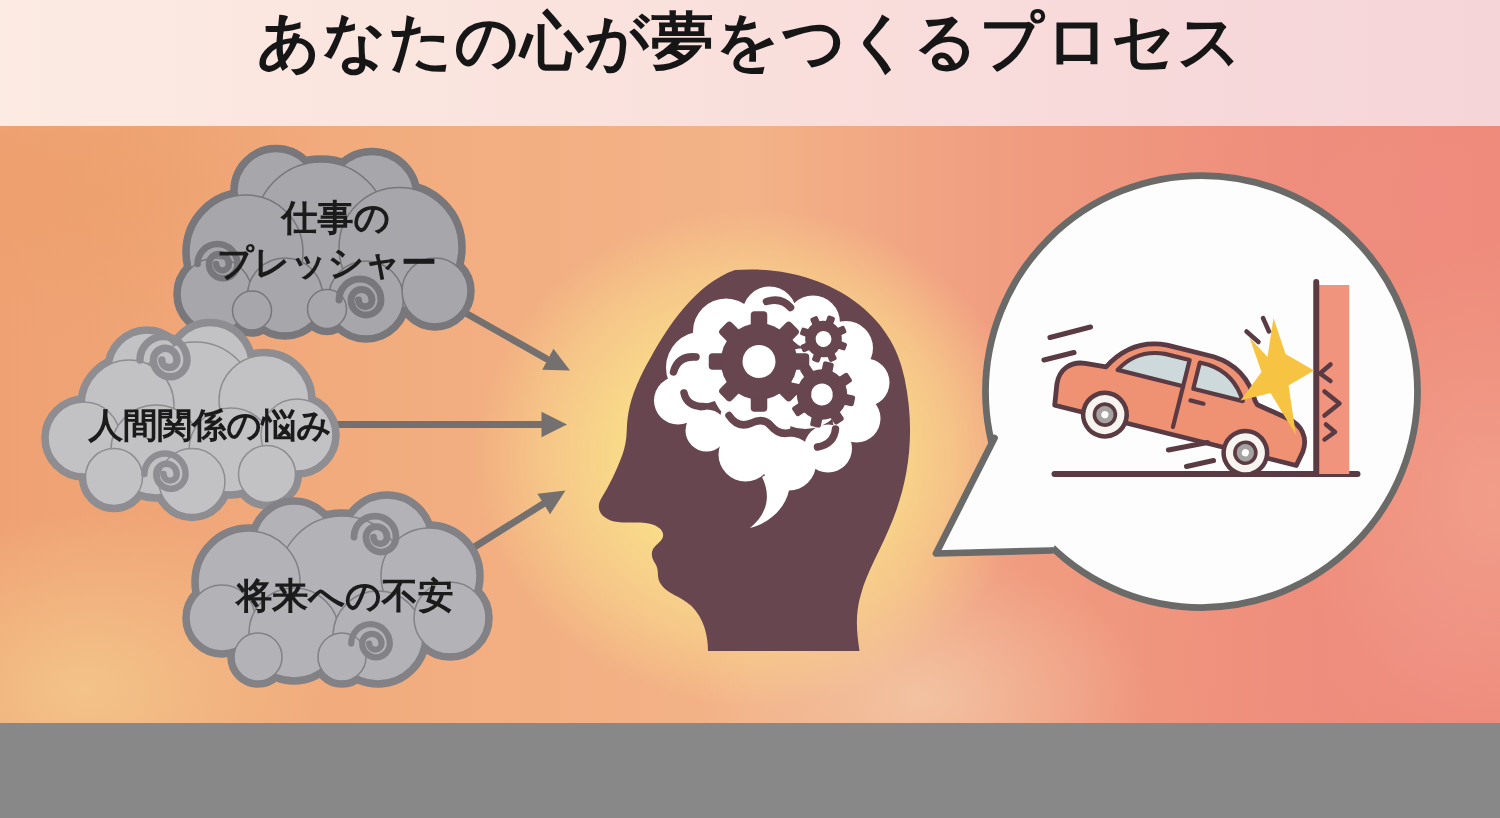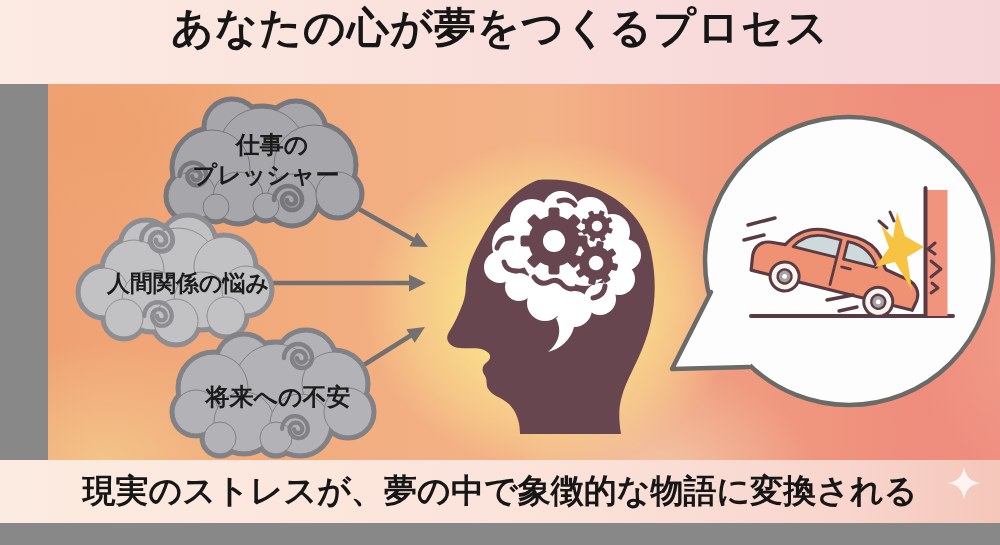--- a/index.html
+++ b/index.html
@@ -7,21 +7,21 @@
     width:1000px;height:545px;position:relative;overflow:hidden;
     font-family:"DejaVu Sans","Liberation Sans",sans-serif;
   }
   .banner-top{
     height:84px;display:flex;align-items:flex-start;justify-content:center;
     background:linear-gradient(90deg,#fcebe2 0%,#fae2dd 40%,#f8dadb 72%,#f6d5d8 100%);
   }
   .banner-top h1{
     margin:0;font-size:42px;font-weight:700;color:#161616;letter-spacing:1px;white-space:nowrap;
   }
-  .main{height:376px;position:relative;margin-left:48px;}
+  .main{height:334px;position:relative;}
   .main svg{display:block;}
   .banner-bottom{
     height:63px;position:relative;display:flex;align-items:center;justify-content:center;
     background:linear-gradient(90deg,#fcebe0 0%,#fbe3da 55%,#f8d5cd 85%,#f5c6ba 100%);
   }
   .banner-bottom p{
     margin:0;font-size:33px;font-weight:700;color:#161616;white-space:nowrap;
   }
   .sparkle{position:absolute;right:17px;top:5px;}
 
@@ -277,20 +277,14 @@
             <line class="ink" stroke-width="3.4" x1="700" y1="225" x2="727" y2="218"></line>
             <line class="ink" stroke-width="3.4" x1="696" y1="240" x2="716" y2="235"></line>
             <line class="ink" stroke-width="3.4" x1="779" y1="300" x2="805" y2="295"></line>
             <line class="ink" stroke-width="3.4" x1="791" y1="311" x2="809" y2="307"></line>
           </g>
         </g>
       </g>
     </svg>
   </div>
 
-  <footer class="banner-bottom">
-    <p>現実のストレスが、夢の中で象徴的な物語に変換される</p>
-    <svg class="sparkle" width="38" height="38" viewBox="0 0 40 40">
-      <path d="M 20 2 C 22.5 13 26 16.5 37 19 C 26 21.5 22.5 25 20 36 C 17.5 25 14 21.5 3 19 C 14 16.5 17.5 13 20 2 Z" fill="#ffffff" opacity="0.78"></path>
-    </svg>
-  </footer>
 
 </div>
 
 </body></html>

